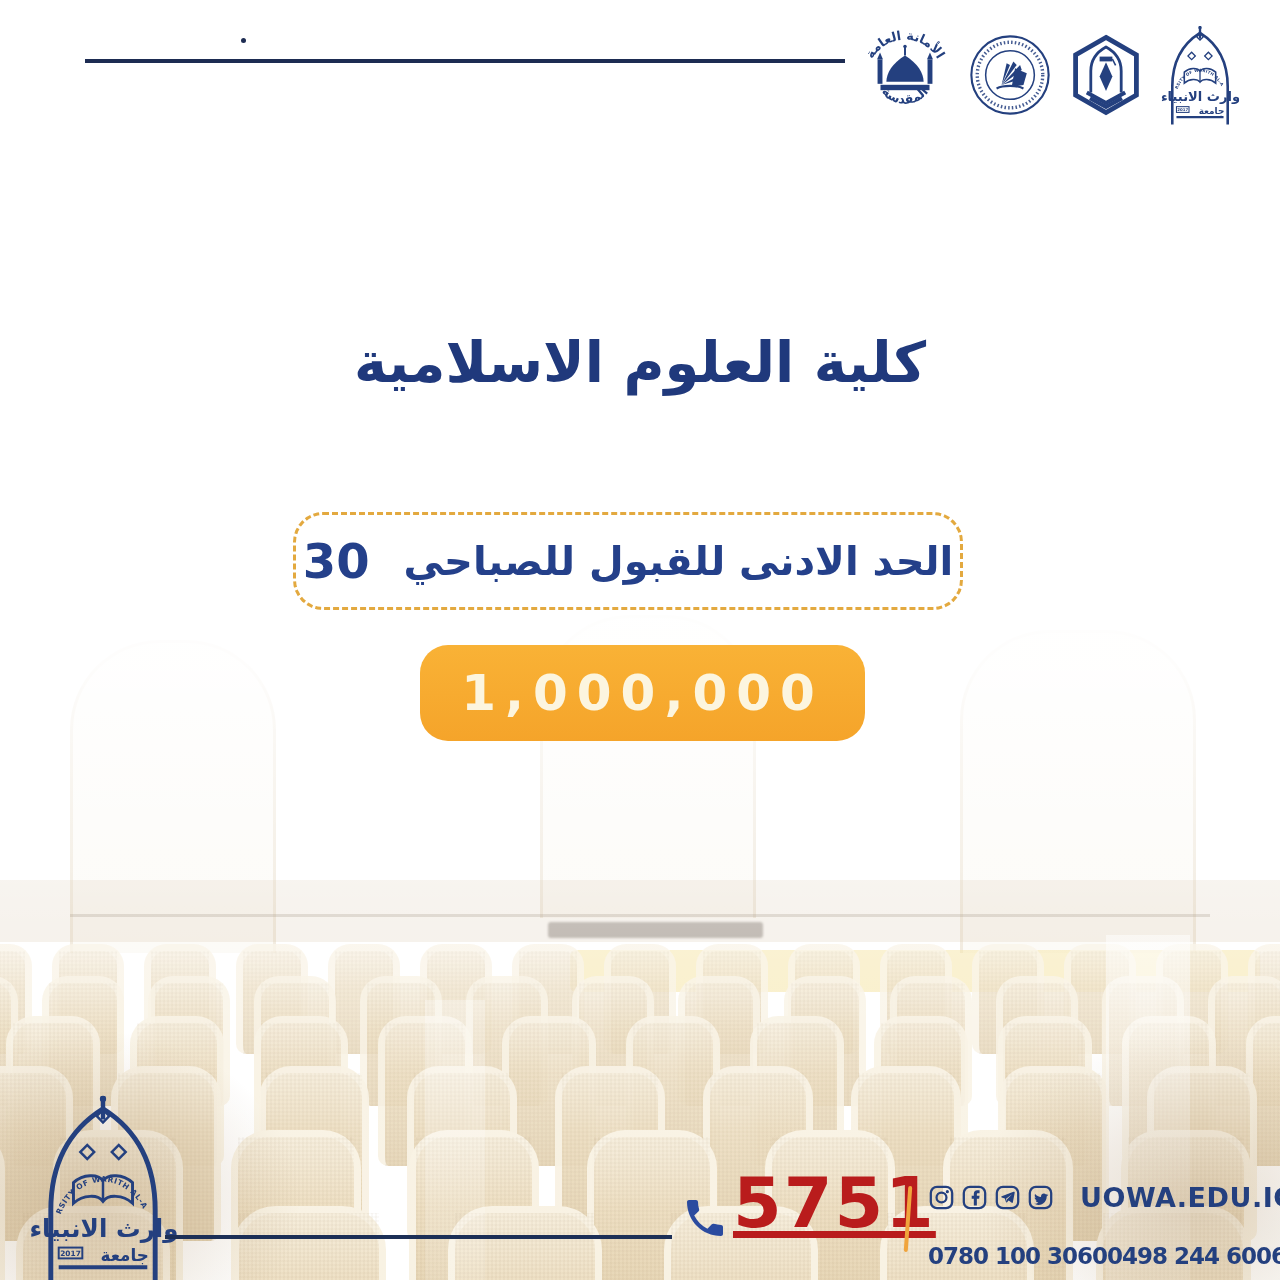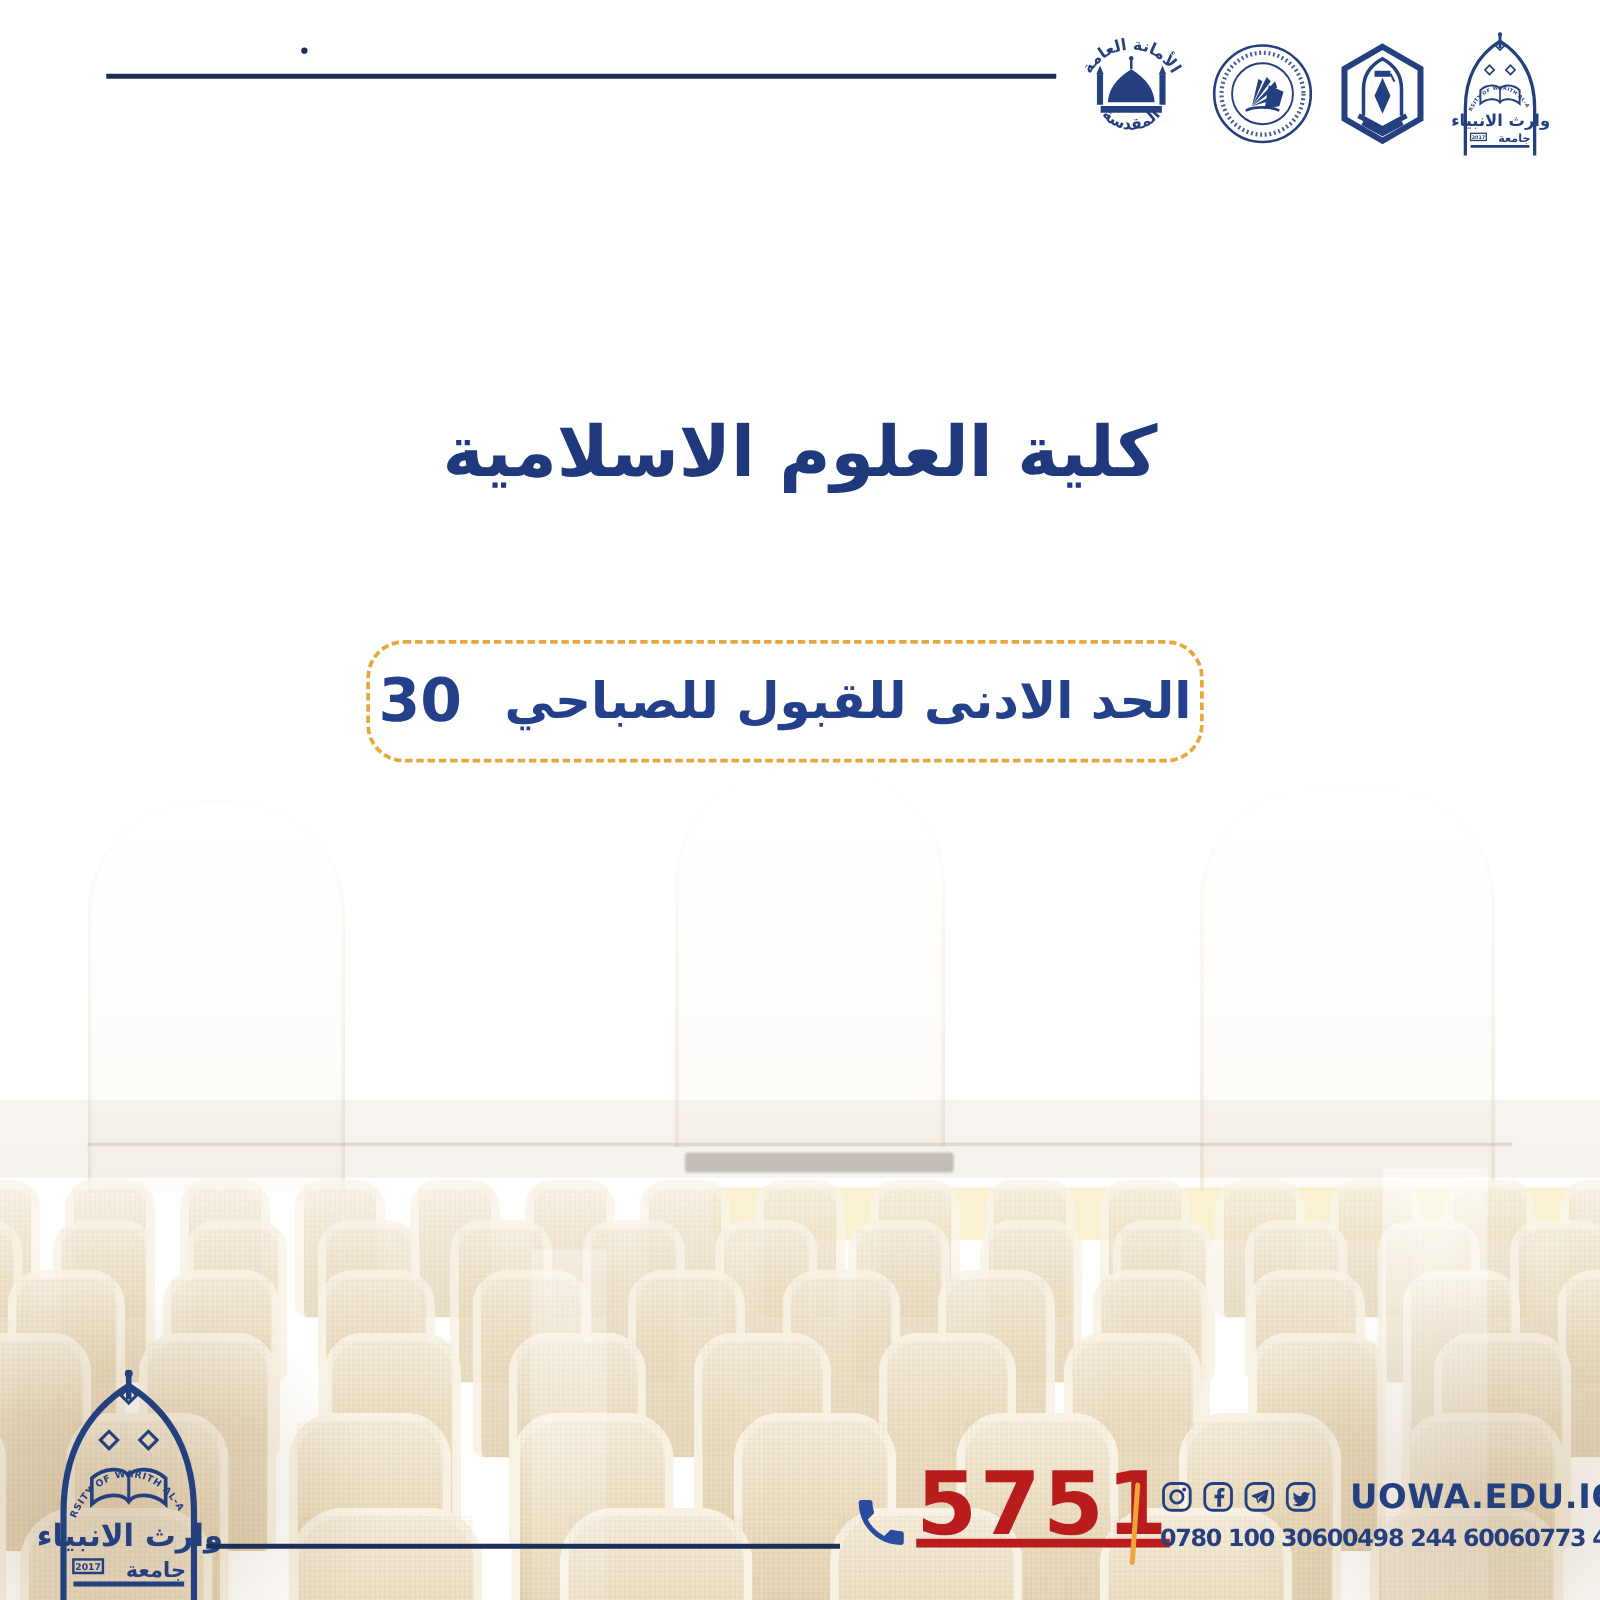--- a/index.html
+++ b/index.html
@@ -67,21 +67,21 @@
   .short-number{position:absolute;left:733px;top:1168px;font-size:70px;font-weight:bold;
     color:#b91c1c;letter-spacing:2px;line-height:1;text-decoration:underline;}
   .v-div{position:absolute;width:4px;background:#f0a43c;border-radius:2px;transform:rotate(4deg);}
   .v-div.d1{left:906px;top:1186px;height:66px;}
   .contact{position:absolute;left:928px;top:1182px;width:330px;}
   .social-site-row{display:flex;align-items:center;gap:8px;}
   .social-row{display:flex;align-items:center;gap:6px;}
   .social-icon{display:block;}
   .website{font-size:27px;font-weight:800;color:#24407f;letter-spacing:.5px;margin-left:18px;}
   .phones-row{display:flex;align-items:center;justify-content:space-between;margin-top:7px;width:330px;}
-  .phone-number{font-size:19px;font-weight:bold;color:#24407f;letter-spacing:-1px;white-space:nowrap;}
+  .phone-number{font-size:23px;font-weight:bold;color:#24407f;letter-spacing:-1px;white-space:nowrap;margin-top:23px;}
   .p-sep{width:3px;height:17px;background:#f0a43c;border-radius:2px;transform:rotate(8deg);opacity:.85;}
   .svg-defs{position:absolute;width:0;height:0;overflow:hidden;}
 </style>
 </head>
 <body>
 
 <svg class="svg-defs" aria-hidden="true">
   <defs>
     <symbol id="uowa-logo" viewBox="0 0 150 195">
       <g fill="none" stroke="#24407f" stroke-width="4.5">
@@ -252,20 +252,23 @@
   </div>
 
   <div class="content">
     <h1 class="college-title">كلية العلوم الاسلامية</h1>
 
     <div class="admission-box">
       <span class="admission-label">الحد الادنى للقبول للصباحي</span>
       <span class="admission-value">30</span>
     </div>
 
+    <div class="fee-badge">
+      <span>1,000,000</span>
+    </div>
 
   </div>
 
   <svg class="watermark" width="150" height="192" viewBox="0 0 150 195">
     <use href="#uowa-logo"></use>
   </svg>
 
   <div class="footer">
     <div class="footer-line"></div>
 

